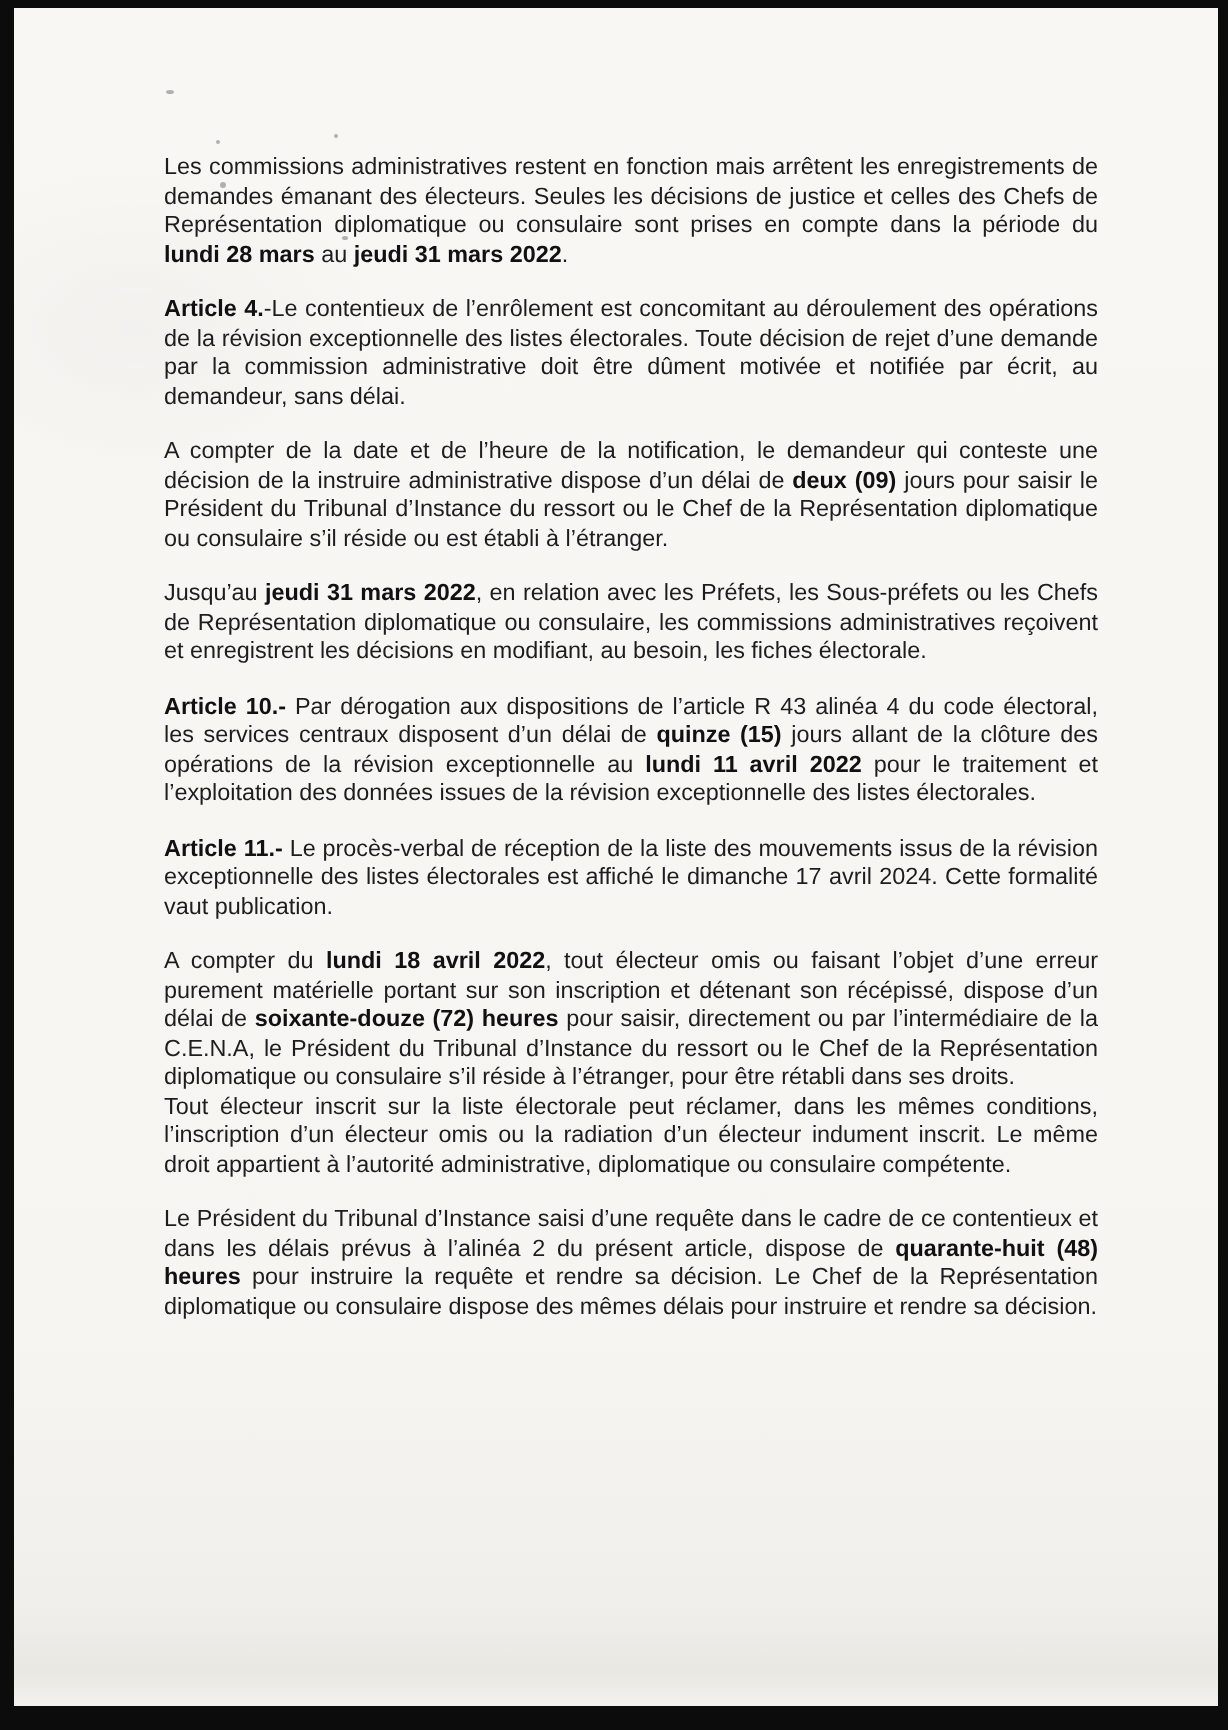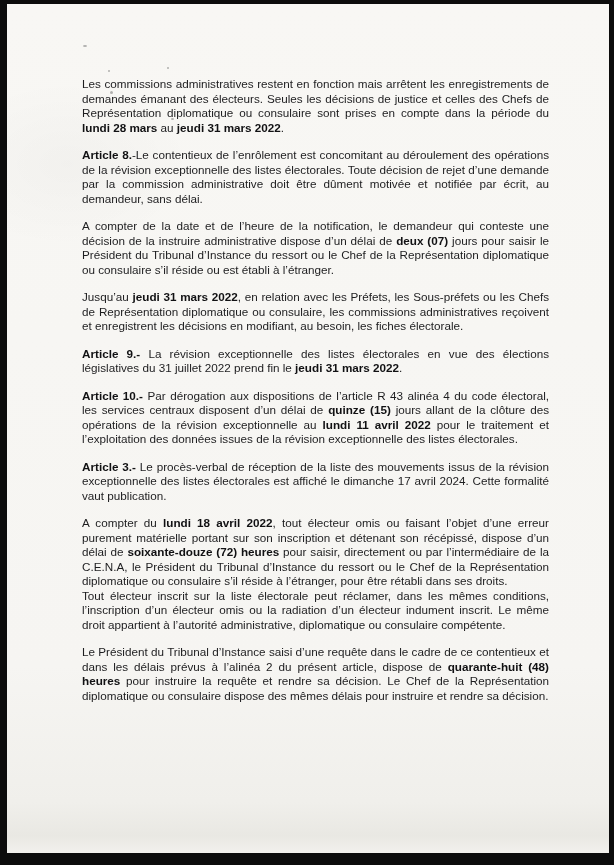--- a/index.html
+++ b/index.html
@@ -53,24 +53,23 @@
 
 <div class="scan-frame">
   <div class="paper">
     <div class="speck" style="left:76px; top:41px; width:4px; height:2px;"></div>
     <div class="speck" style="left:101px; top:66px; width:2px; height:2px;"></div>
     <div class="speck" style="left:103px; top:87px; width:3px; height:3px;"></div>
     <div class="speck" style="left:160px; top:63px; width:2px; height:2px;"></div>
     <div class="speck" style="left:164px; top:114px; width:3px; height:2px;"></div>
     <div class="doc-body">
         <p class="para"><span>Les commissions administratives restent en fonction mais arrêtent les enregistrements de demandes émanant des électeurs. Seules les décisions de justice et celles des Chefs de Représentation diplomatique ou consulaire sont prises en compte dans la période du </span><span class="b">lundi 28 mars</span><span> au </span><span class="b">jeudi 31 mars 2022</span><span>.</span></p>
-        <p class="para"><span class="b">Article 8.</span><span>-Le contentieux de l’enrôlement est concomitant au déroulement des opérations de la révision exceptionnelle des listes électorales. Toute décision de rejet d’une demande par la commission administrative doit être dûment motivée et notifiée par écrit, au demandeur, sans délai.</span></p>
-        <p class="para"><span>A compter de la date et de l’heure de la notification, le demandeur qui conteste une décision de la instruire administrative dispose d’un délai de </span><span class="b">deux (07)</span><span> jours pour saisir le Président du Tribunal d’Instance du ressort ou le Chef de la Représentation diplomatique ou consulaire s’il réside ou est établi à l’étranger.</span></p>
+        <p class="para"><span class="b">Article 4.</span><span>-Le contentieux de l’enrôlement est concomitant au déroulement des opérations de la révision exceptionnelle des listes électorales. Toute décision de rejet d’une demande par la commission administrative doit être dûment motivée et notifiée par écrit, au demandeur, sans délai.</span></p>
+        <p class="para"><span>A compter de la date et de l’heure de la notification, le demandeur qui conteste une décision de la instruire administrative dispose d’un délai de </span><span class="b">deux (09)</span><span> jours pour saisir le Président du Tribunal d’Instance du ressort ou le Chef de la Représentation diplomatique ou consulaire s’il réside ou est établi à l’étranger.</span></p>
         <p class="para"><span>Jusqu’au </span><span class="b">jeudi 31 mars 2022</span><span>, en relation avec les Préfets, les Sous-préfets ou les Chefs de Représentation diplomatique ou consulaire, les commissions administratives reçoivent et enregistrent les décisions en modifiant, au besoin, les fiches électorale.</span></p>
-        <p class="para"><span class="b">Article 9.-</span><span> La révision exceptionnelle des listes électorales en vue des élections législatives du 31 juillet 2022 prend fin le </span><span class="b">jeudi 31 mars 2022</span><span>.</span></p>
         <p class="para"><span class="b">Article 10.-</span><span> Par dérogation aux dispositions de l’article R 43 alinéa 4 du code électoral, les services centraux disposent d’un délai de </span><span class="b">quinze (15)</span><span> jours allant de la clôture des opérations de la révision exceptionnelle au </span><span class="b">lundi 11 avril 2022</span><span> pour le traitement et l’exploitation des données issues de la révision exceptionnelle des listes électorales.</span></p>
-        <p class="para"><span class="b">Article 3.-</span><span> Le procès-verbal de réception de la liste des mouvements issus de la révision exceptionnelle des listes électorales est affiché le dimanche 17 avril 2024. Cette formalité vaut publication.</span></p>
+        <p class="para"><span class="b">Article 11.-</span><span> Le procès-verbal de réception de la liste des mouvements issus de la révision exceptionnelle des listes électorales est affiché le dimanche 17 avril 2024. Cette formalité vaut publication.</span></p>
         <p class="para"><span>A compter du </span><span class="b">lundi 18 avril 2022</span><span>, tout électeur omis ou faisant l’objet d’une erreur purement matérielle portant sur son inscription et détenant son récépissé, dispose d’un délai de </span><span class="b">soixante-douze (72) heures</span><span> pour saisir, directement ou par l’intermédiaire de la C.E.N.A, le Président du Tribunal d’Instance du ressort ou le Chef de la Représentation diplomatique ou consulaire s’il réside à l’étranger, pour être rétabli dans ses droits.</span></p>
         <p class="para no-gap"><span>Tout électeur inscrit sur la liste électorale peut réclamer, dans les mêmes conditions, l’inscription d’un électeur omis ou la radiation d’un électeur indument inscrit. Le même droit appartient à l’autorité administrative, diplomatique ou consulaire compétente.</span></p>
         <p class="para"><span>Le Président du Tribunal d’Instance saisi d’une requête dans le cadre de ce contentieux et dans les délais prévus à l’alinéa 2 du présent article, dispose de </span><span class="b">quarante-huit (48) heures</span><span> pour instruire la requête et rendre sa décision. Le Chef de la Représentation diplomatique ou consulaire dispose des mêmes délais pour instruire et rendre sa décision.</span></p>
       </div>
   </div>
 </div>
 
 </body></html>

